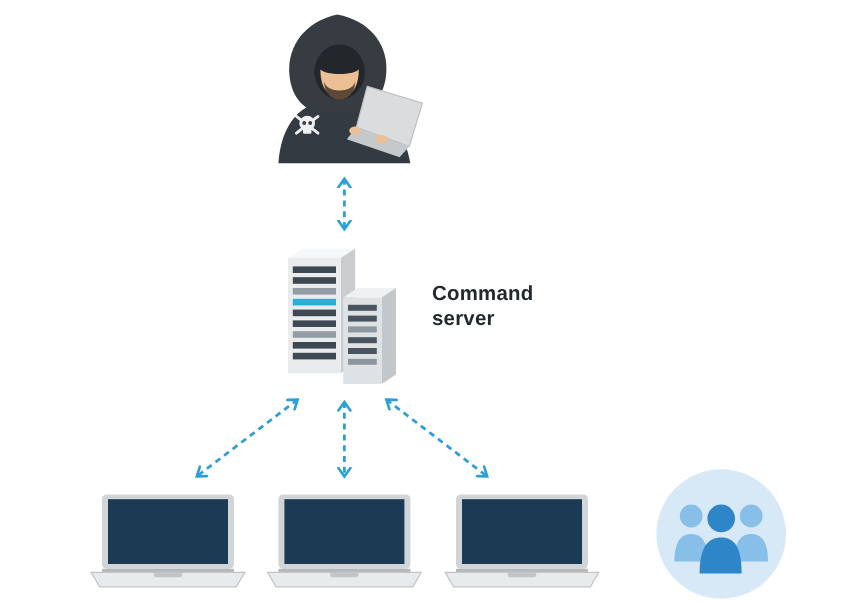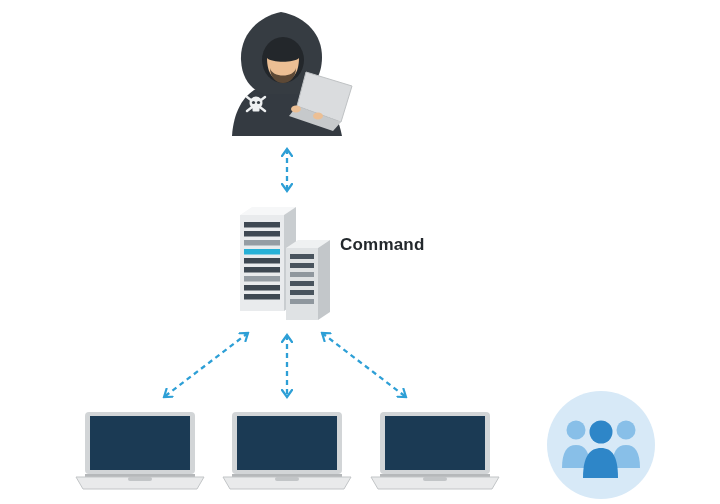--- a/index.html
+++ b/index.html
@@ -2,21 +2,21 @@
 <html><head>
 <meta charset="utf-8">
 <style>
   html,body{margin:0;padding:0;background:#fff;}
   .stage{
     position:relative;width:720px;height:504px;background:#ffffff;
     font-family:"Liberation Sans", sans-serif;overflow:hidden;
   }
   .stage svg{position:absolute;left:0;top:0;}
   .cmd-label{
-    position:absolute;left:340px;top:234px;
+    position:absolute;left:360px;top:234px;
     font-size:17px;font-weight:700;color:#23282c;line-height:21px;
     letter-spacing:.2px;
   }
   .cmd-label span{display:block;}
 </style>
 </head>
 <body>
 
 <div class="stage">
 
@@ -136,15 +136,16 @@
         <g fill="#2e86c8">
           <circle cx="601" cy="432" r="11.5"></circle>
           <path d="M583,478 C583,456 590,448 601,448 C612,448 618,456 618,478 Z"></path>
         </g>
       </g>
     </g>
   </svg>
 
   <div class="cmd-label">
     <span>Command</span>
+    <span>server</span>
   </div>
 
 </div>
 
 </body></html>

